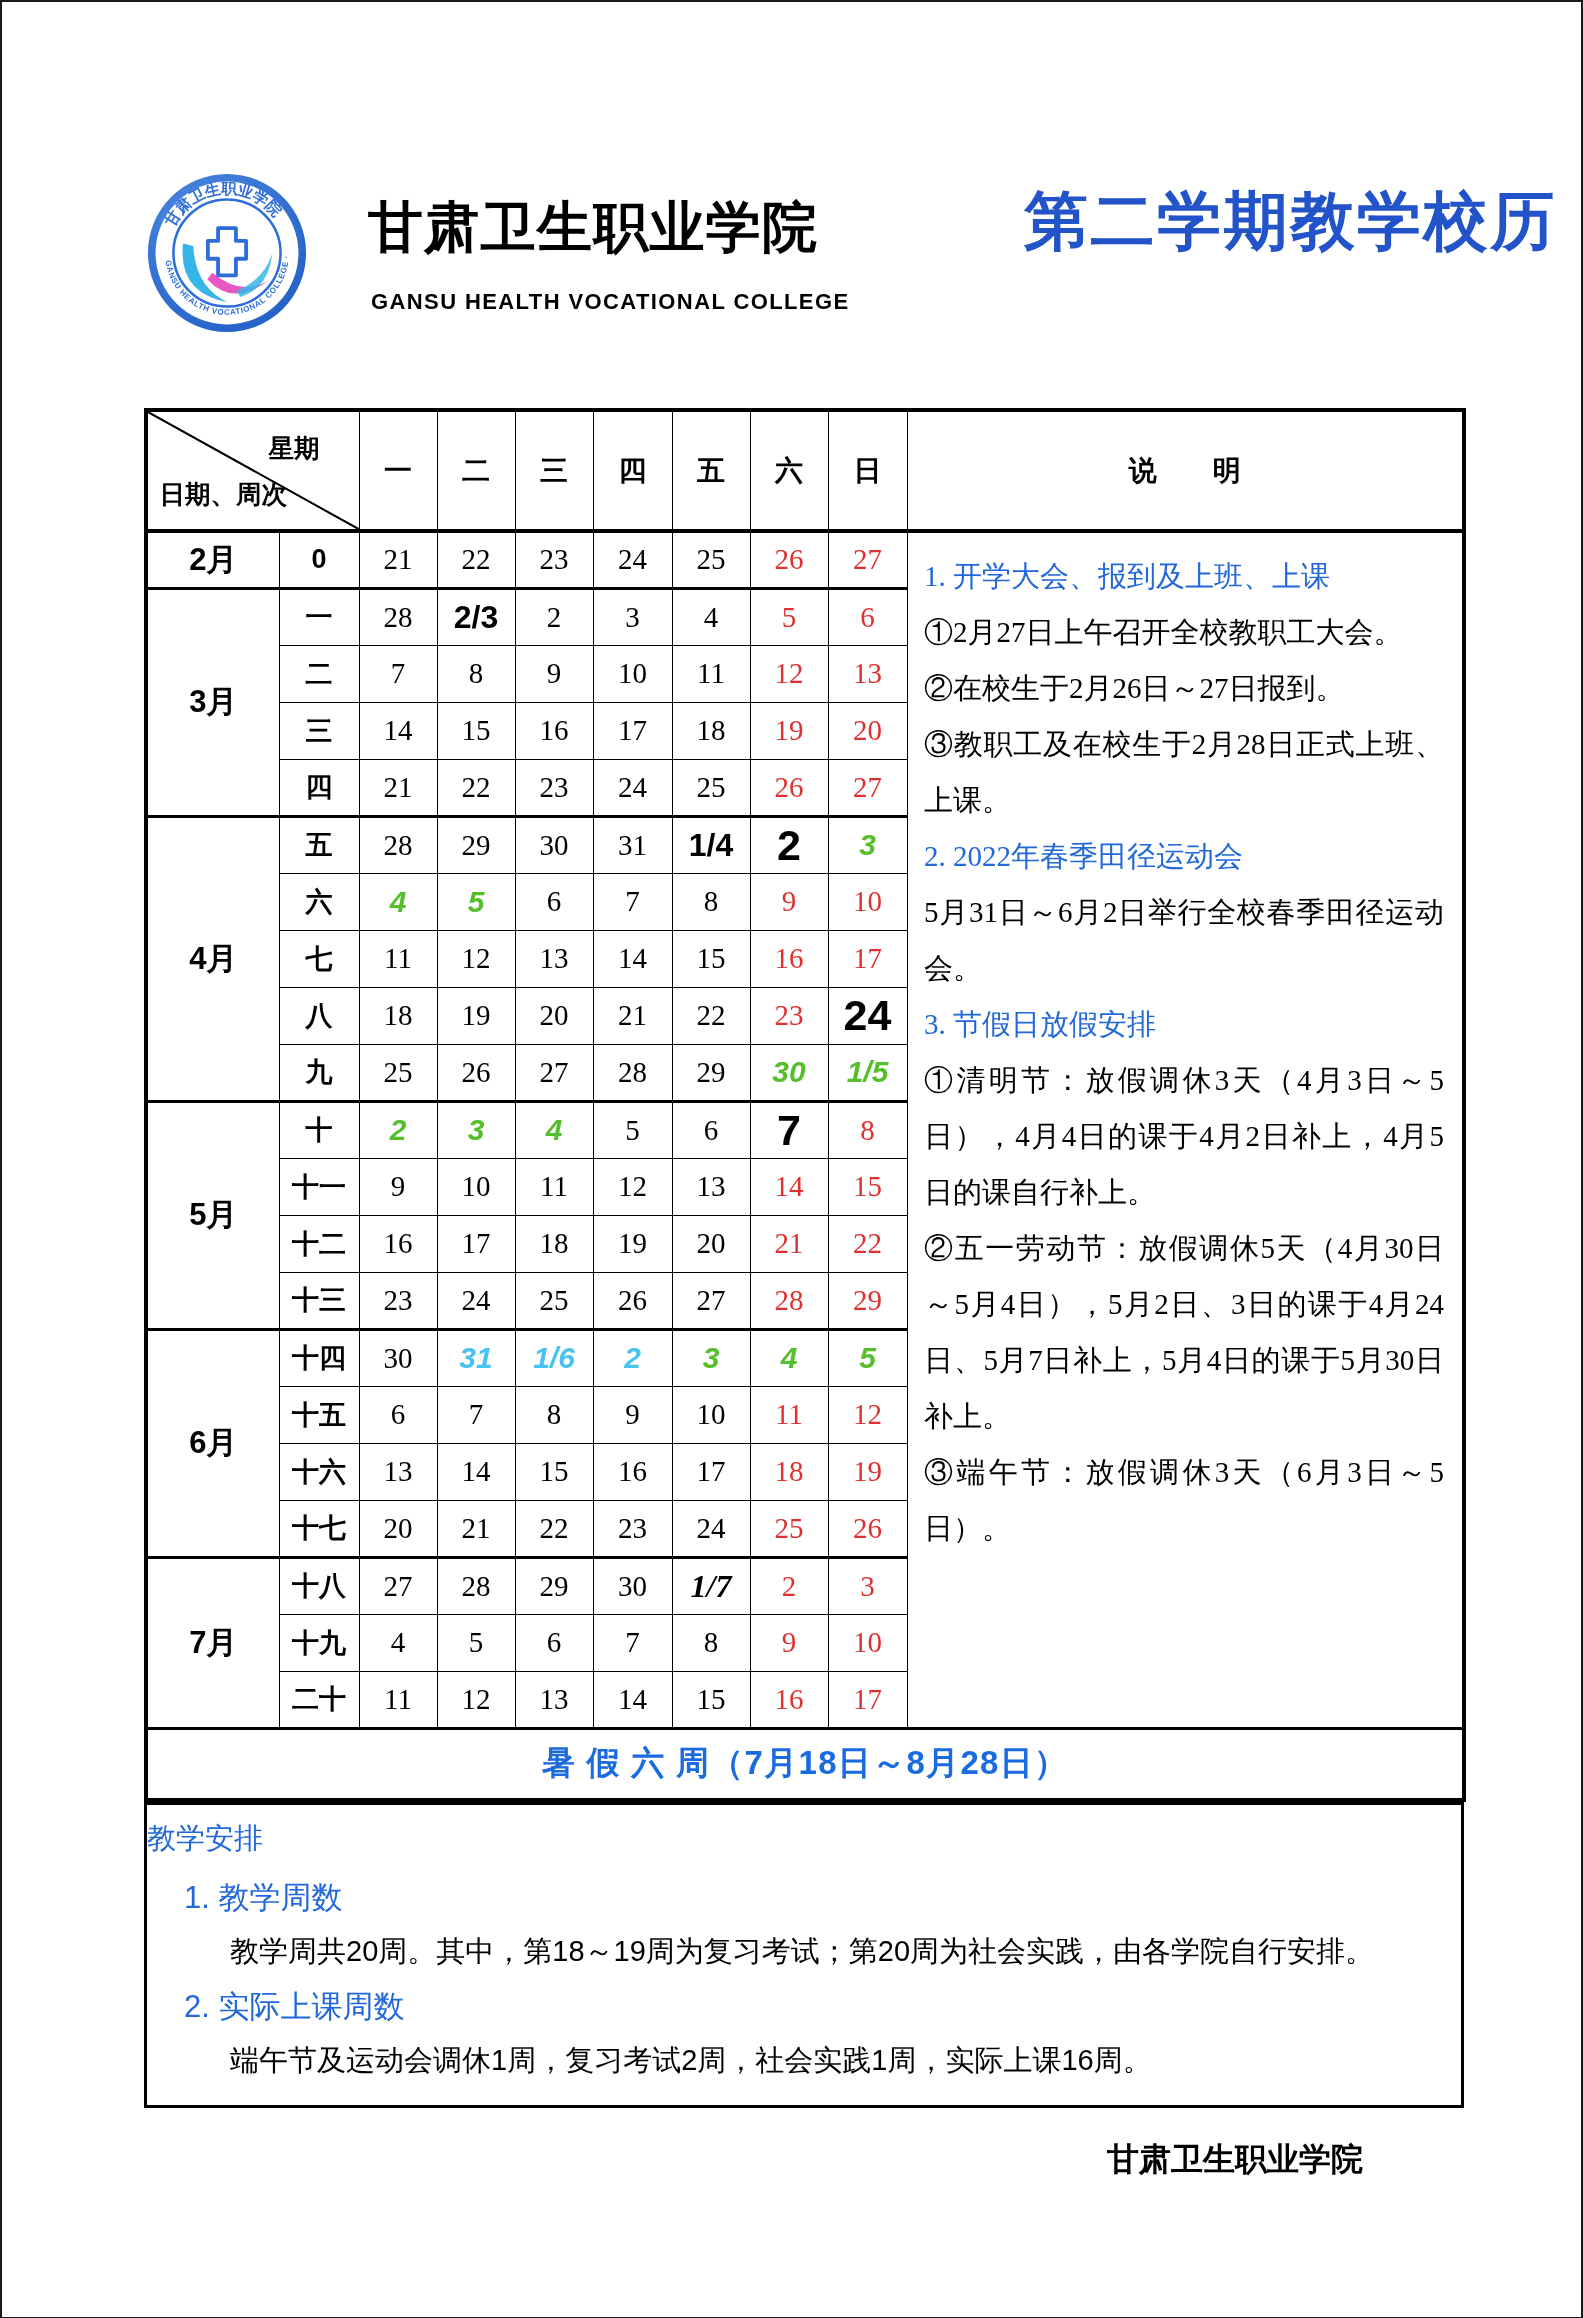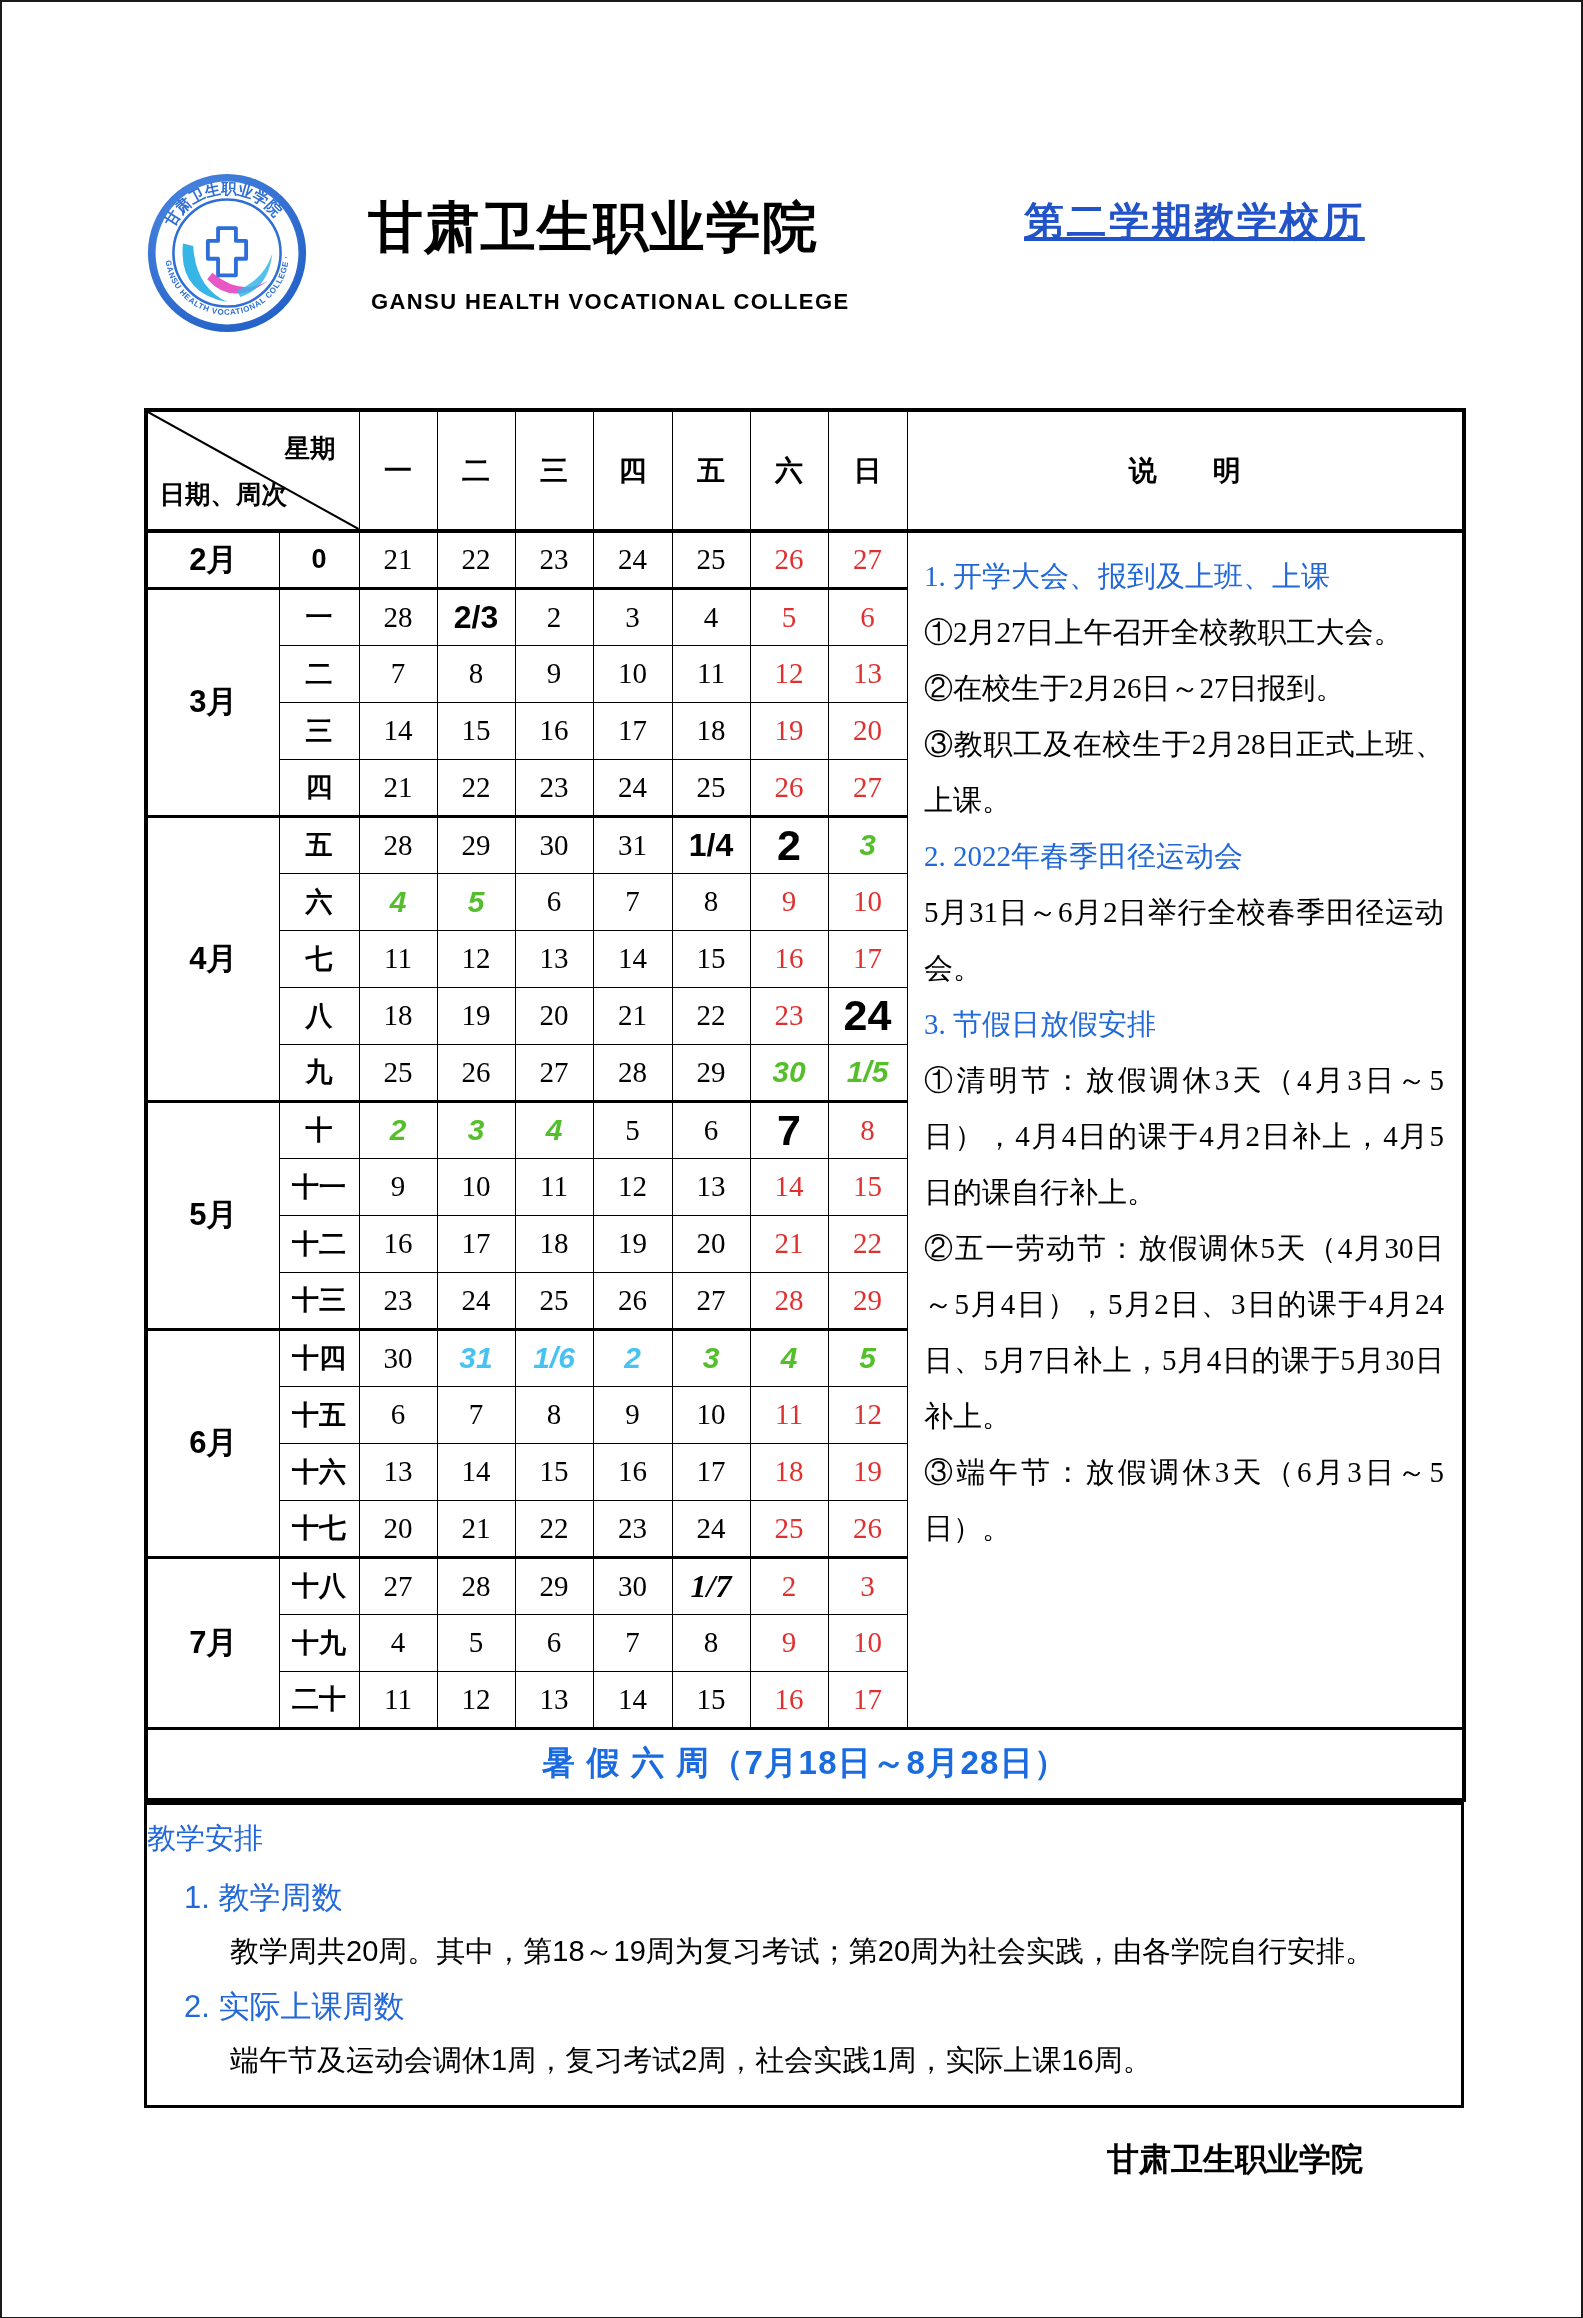--- a/index.html
+++ b/index.html
@@ -21,34 +21,34 @@
   .en-name{
     position:absolute;left:369px;top:287px;
     font-weight:bold;font-size:22px;letter-spacing:1.4px;color:#000;white-space:nowrap;
   }
   .sem-title{
     position:absolute;left:1013px;top:184px;width:498px;
     font-family:"Liberation Serif","DejaVu Serif",serif;
     color:var(--title-blue);font-weight:800;line-height:71px;white-space:nowrap;
   }
   .sem-title .l1{font-size:56px;letter-spacing:0.6px;}
-  .sem-title .l2{font-size:40px;letter-spacing:2.6px;padding-left:9px;text-decoration:underline;}
+  .sem-title .l2{font-size:64px;letter-spacing:2.6px;padding-left:9px;}
   
   table.cal{
     position:absolute;left:142px;top:406px;width:1320px;
     border-collapse:collapse;table-layout:fixed;
     border:4.5px solid #000;
   }
   table.cal td{border:1.9px solid #000;padding:0;text-align:center;vertical-align:middle;overflow:hidden;}
   tr.hdr td{border-bottom-width:4.5px;}
   tr.month-start td{border-top-width:3.8px;}
   tr.summer td{border-top-width:3.8px;border-bottom-width:4.5px;}
   .corner{position:relative;}
   .corner svg{position:absolute;left:0;top:0;width:100%;height:100%;}
-  .corner .c-top{position:absolute;top:19px;right:23px;font-weight:bold;font-size:25.5px;}
+  .corner .c-top{position:absolute;top:19px;right:39px;font-weight:bold;font-size:25.5px;}
   .corner .c-bot{position:absolute;bottom:16.6px;left:11.5px;font-weight:bold;font-size:25.5px;}
   .day-hd{font-weight:bold;font-size:28px;color:#000;}
   .notes-hd{font-weight:bold;font-size:28px;color:#000;}
   .month-cell{font-weight:bold;font-size:31px;color:#000;}
   .week-cell{font-weight:bold;font-size:27px;color:#000;}
   .day-cell{line-height:1;}
   .d-n{font-family:"Liberation Serif","DejaVu Serif",serif;font-size:29px;color:#000;}
   .d-r{font-family:"Liberation Serif","DejaVu Serif",serif;font-size:29px;color:var(--red);}
   .d-g{font-weight:bold;font-style:italic;font-size:30px;color:var(--green);}
   .d-c{font-weight:bold;font-style:italic;font-size:30px;color:var(--cyan);}

